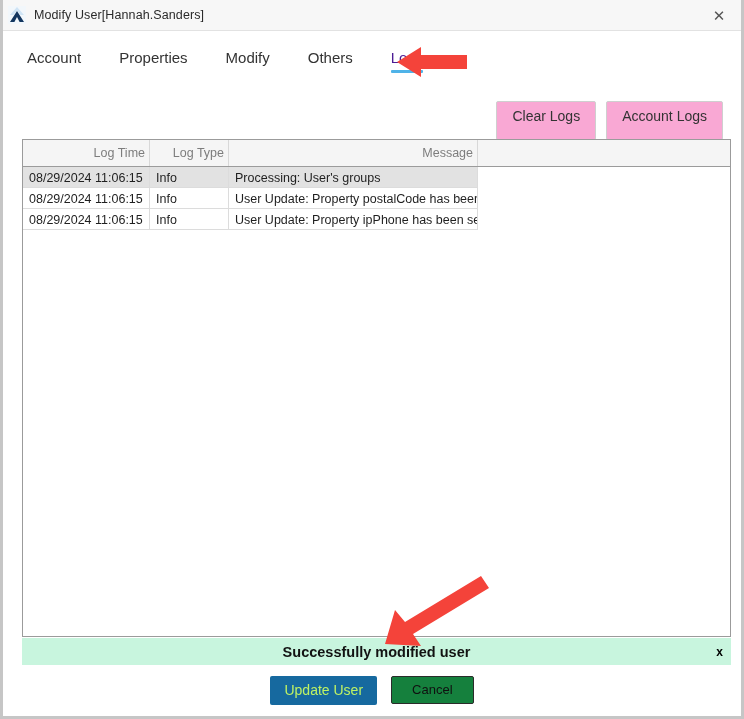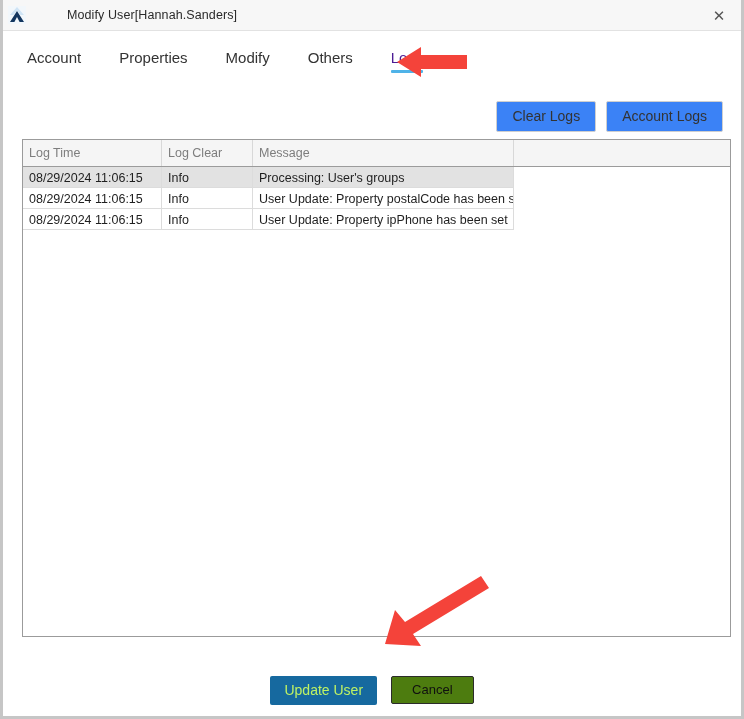--- a/index.html
+++ b/index.html
@@ -24,21 +24,20 @@
     background: #ffffff;
   }
   
   #titlebar {
     position: relative;
     height: 30px;
     background: #f7f7f7;
     border-bottom: 1px solid #e2e2e2;
     display: flex;
     align-items: center;
-    gap: 33px;
   }
   #app-icon {
     width: 18px;
     height: 18px;
     margin-left: 5px;
     margin-right: 8px;
     flex: 0 0 auto;
     display: block;
   }
   #title-text {
@@ -98,24 +97,24 @@
     position: absolute;
     right: 18px;
     top: 101px;
     display: flex;
     gap: 10px;
   }
   .toolbtn {
     font-family: "Liberation Sans", sans-serif;
     font-size: 14px;
     color: #333;
-    background: #3b82f6;
+    background: #f9a8d4;
     border: 1px solid #cfcfcf;
     border-radius: 2px;
-    padding: 7px 15px 8px 15px;
+    padding: 7px 15px 16px 15px;
     cursor: pointer;
     line-height: 1;
     white-space: nowrap;
   }
   
   #table-panel {
     position: absolute;
     left: 19px;
     top: 139px;
     width: 709px;
@@ -128,22 +127,22 @@
   table.logs {
     border-collapse: collapse;
     width: 100%;
     table-layout: fixed;
   }
   table.logs th {
     background: #f5f5f5;
     color: #7d7d7d;
     font-weight: normal;
     font-size: 12.5px;
-    text-align: left;
-    padding: 3px 16px 4px 6px;
+    text-align: right;
+    padding: 3px 4px 4px 6px;
     height: 19px;
     border-right: 1px solid #d8d8d8;
     border-bottom: 1px solid #9b9b9b;
     overflow: hidden;
     white-space: nowrap;
     margin-left: 48px;
   }
   table.logs th.last { border-right: none; }
   table.logs td {
     font-size: 12.5px;
@@ -218,21 +217,21 @@
     border-radius: 2px;
     padding: 7px 14px 8px 14px;
     cursor: pointer;
     line-height: 1;
     white-space: nowrap;
   }
   #cancel-btn {
     font-family: "Liberation Sans", sans-serif;
     font-size: 13px;
     color: #101010;
-    background: #4d7c0f;
+    background: #15803d;
     border: 1px solid #2b2b2b;
     border-radius: 2px;
     padding: 6px 20px 7px 20px;
     cursor: pointer;
     line-height: 1;
     white-space: nowrap;
   }
   
   .arrow-svg {
     position: absolute;
@@ -267,21 +266,21 @@
   <div id="log-toolbar">
     <button class="toolbtn">Clear Logs</button>
     <button class="toolbtn">Account Logs</button>
   </div>
 
   <div id="table-panel">
     <table class="logs">
       <thead>
         <tr>
           <th class="c1">Log Time</th>
-          <th class="c2">Log Clear</th>
+          <th class="c2">Log Type</th>
           <th class="c3">Message</th>
           <th class="last"></th>
         </tr>
       </thead>
       <tbody>
         <tr class="selected">
           <td>08/29/2024 11:06:15</td>
           <td>Info</td>
           <td>Processing: User's groups</td>
           <td class="spacer"></td>
@@ -295,20 +294,24 @@
         <tr>
           <td>08/29/2024 11:06:15</td>
           <td>Info</td>
           <td>User Update: Property ipPhone has been set</td>
           <td class="spacer"></td>
         </tr>
       </tbody>
     </table>
   </div>
 
+  <div id="banner">
+    <span id="banner-text">Successfully modified user</span>
+    <span id="banner-close">x</span>
+  </div>
 
   <div id="footer">
     <button id="update-btn">Update User</button>
     <button id="cancel-btn">Cancel</button>
   </div>
 
   <svg id="arrow-tab" class="arrow-svg" width="76" height="36" viewBox="0 0 76 36">
     <path d="M2 18 L26 3 L26 11 L72 11 L72 25 L26 25 L26 33 Z" fill="#f4433a"></path>
   </svg>
 

